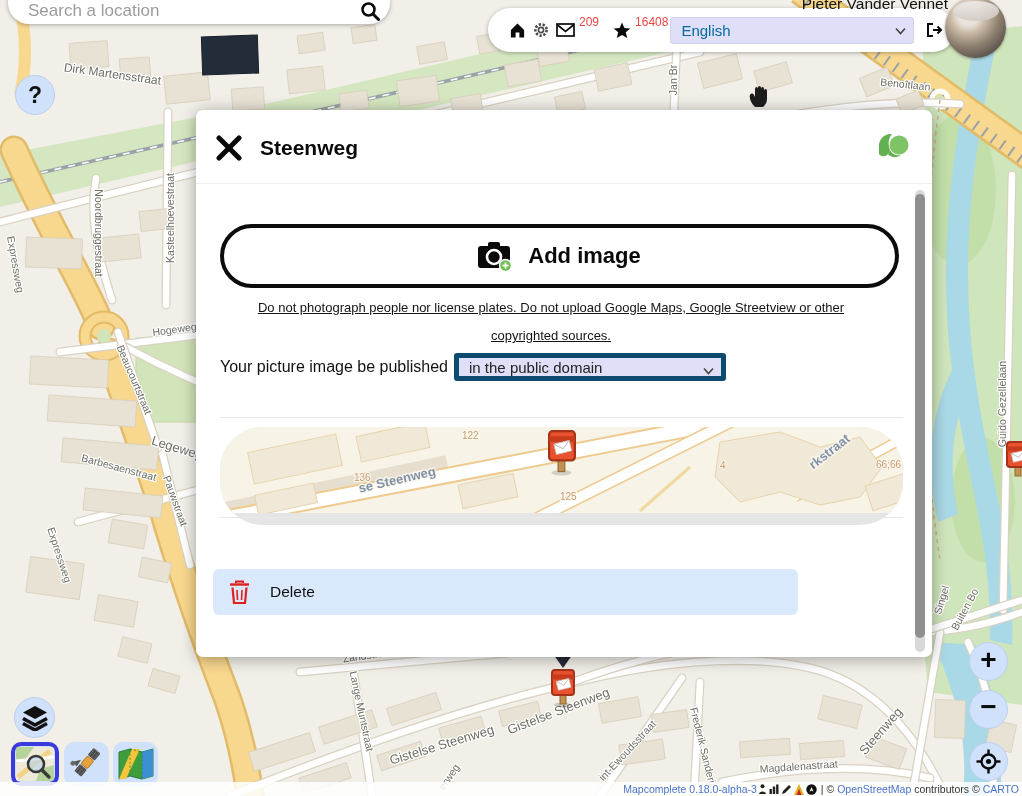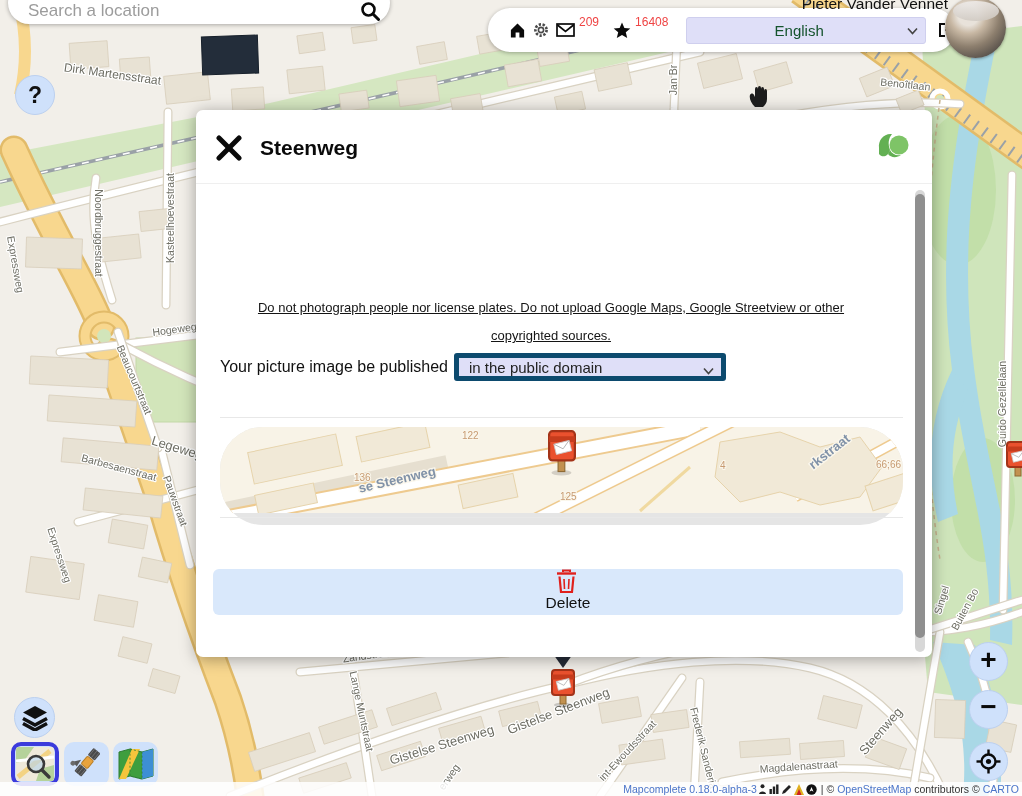--- a/index.html
+++ b/index.html
@@ -29,22 +29,22 @@
 
   .user-pill{position:absolute;left:488px;top:8px;width:467px;height:44px;background:#fff;border-radius:22px;
       box-shadow:0 1px 4px rgba(0,0,0,.3);z-index:25;display:flex;align-items:center;padding-left:14px;}
   .user-name{position:absolute;top:-5px;right:74px;font-size:15.5px;color:#111;z-index:26;white-space:nowrap;}
   .avatar{position:absolute;left:945px;top:-3px;width:61px;height:61px;border-radius:50%;z-index:27;
       background:radial-gradient(circle at 38% 30%,#e8e2da 0 18%,#c8b8a4 32%,#8d7f6e 55%,#57504a 80%,#3c3835);
       box-shadow:0 1px 3px rgba(0,0,0,.35);overflow:hidden;}
   .avatar:before{content:"";position:absolute;left:8px;top:4px;width:46px;height:20px;border-radius:50%;
       background:linear-gradient(#efecea,#cfc9c2);opacity:.85;}
   .stat-num{font-size:12px;color:#ef4444;margin:0 2px 16px 4px;}
-  .lang-select{position:relative;margin-left:16px;width:244px;height:27px;background:#dfdff8;border:1px solid #cfcfee;
-      border-radius:3px;display:flex;align-items:center;padding:0 24px 0 10px;font-size:15px;color:#14532d;cursor:default;justify-content:center;}
+  .lang-select{position:relative;margin-left:0;width:244px;height:27px;background:#dfdff8;border:1px solid #cfcfee;
+      border-radius:3px;display:flex;align-items:center;padding:0 24px 0 10px;font-size:15px;color:#0369a1;cursor:default;}
   .lang-chevron{position:absolute;right:7px;top:9px;}
   .icon-gap{margin-left:7px;display:flex;align-items:center;}
 
   
   .circle-btn{position:absolute;border-radius:50%;background:#cfe1fb;display:flex;align-items:center;
       justify-content:center;z-index:24;border:1px solid #bcd0ef;}
   .help-btn{left:15px;top:75px;width:40px;height:40px;font-size:23px;font-weight:bold;color:#111;}
   .layers-btn{left:14px;top:697px;width:41px;height:41px;}
   .zoomin-btn{left:969px;top:642px;width:39px;height:39px;font-size:28px;font-weight:bold;color:#0a0a0a;padding-bottom:3px;}
   .zoomout-btn{left:969px;top:690px;width:39px;height:39px;font-size:28px;font-weight:bold;color:#0a0a0a;padding-bottom:5px;}
@@ -70,22 +70,22 @@
       border-radius:34px;display:flex;align-items:center;justify-content:center;gap:14px;cursor:pointer;background:#fff;}
   .addimg-label{font-size:22px;font-weight:bold;color:#0a0a0a;}
   .img-note{position:absolute;left:30px;top:184px;width:650px;text-align:center;font-size:13px;color:#141414;line-height:28px;text-decoration:underline;}
   .license-row{position:absolute;left:24px;top:243px;display:flex;align-items:center;font-size:16px;color:#111;}
   .license-select{position:relative;margin-left:6px;width:272px;height:28px;background:#dfdff8;border:5px solid #0c4a6e;
       border-radius:3px;display:flex;align-items:center;padding:0 24px 0 10px;font-size:15px;color:#222;}
   .dlg-hr{position:absolute;left:24px;width:683px;border-top:1px solid #e8e8e8;}
   .minimap{position:absolute;left:24px;top:317px;width:683px;height:98px;border-radius:43px;overflow:hidden;background:#e5e5e5;}
   .mlbl{font-size:10px;fill:#c79b72;paint-order:stroke;stroke:#fbf7ec;stroke-width:2px;}
   .mstreet{font-size:13px;font-weight:bold;fill:#8192a8;paint-order:stroke;stroke:#fbf7ec;stroke-width:2.6px;}
-  .delete-row{position:absolute;left:17px;top:459px;width:690px;height:46px;background:#d9e8fb;border-radius:6px;
-      display:flex;align-items:center;cursor:pointer;flex-direction:column;}
+  .delete-row{position:absolute;left:17px;top:459px;width:585px;height:46px;background:#d9e8fb;border-radius:6px;
+      display:flex;align-items:center;cursor:pointer;}
   .delete-label{font-size:15.5px;color:#111;margin-left:20px;}
 
   
   .attrib{position:absolute;left:0;bottom:0;width:100%;height:14px;background:rgba(255,255,255,.85);z-index:30;
       display:flex;align-items:center;justify-content:flex-end;padding-right:3px;font-size:10.5px;color:#333;}
   .attrib span{white-space:pre;}
   .attrib .link{color:#4a74c9;}
   .attrib svg{margin:0 1px;}
 
   .hand-cursor{position:absolute;left:747px;top:83px;z-index:40;}
@@ -344,20 +344,31 @@
       <line x1="23" y1="3" x2="3" y2="23" stroke="#0a0a0a" stroke-width="5" stroke-linecap="round"></line>
     </svg>
     <div class="dlg-title">Steenweg</div>
     <svg class="dlg-logo" viewBox="0 0 34 34">
       <path d="M3,18 C2,10 8,3 16,4 C12,9 12,14 14,20 C12,27 6,28 3,24 Z" fill="#63b053"></path>
       <circle cx="23" cy="15" r="9.5" fill="#7ec467"></circle>
       <path d="M14,20 C16,24 20,26 25,25 C21,28 15,28 12,24 Z" fill="#63b053"></path>
     </svg>
     <div class="dlg-header-line"></div>
 
+    <div class="addimg-btn">
+      <svg width="36" height="31" viewBox="0 0 36 31">
+        <rect x="0" y="5" width="32" height="22" rx="3" fill="#0a0a0a"></rect>
+        <rect x="10" y="1" width="12" height="7" rx="2" fill="#0a0a0a"></rect>
+        <circle cx="16" cy="16" r="7" fill="#0a0a0a" stroke="#ffffff" stroke-width="2.6"></circle>
+        <circle cx="27.5" cy="24.5" r="6" fill="#6fbf52" stroke="#ffffff" stroke-width="1.4"></circle>
+        <line x1="27.5" y1="21.5" x2="27.5" y2="27.5" stroke="#ffffff" stroke-width="1.8"></line>
+        <line x1="24.5" y1="24.5" x2="30.5" y2="24.5" stroke="#ffffff" stroke-width="1.8"></line>
+      </svg>
+      <span class="addimg-label">Add image</span>
+    </div>
     <div class="img-note">Do not photograph people nor license plates. Do not upload Google Maps, Google Streetview or other copyrighted sources.</div>
 
     <div class="license-row">
       <span>Your picture image be published</span>
       <div class="license-select">
         <span>in the public domain</span>
         <svg class="lang-chevron" width="11" height="8" viewBox="0 0 11 8">
           <polyline points="1,1.5 5.5,6.5 10,1.5" fill="none" stroke="#444" stroke-width="1.6"></polyline>
         </svg>
       </div>

